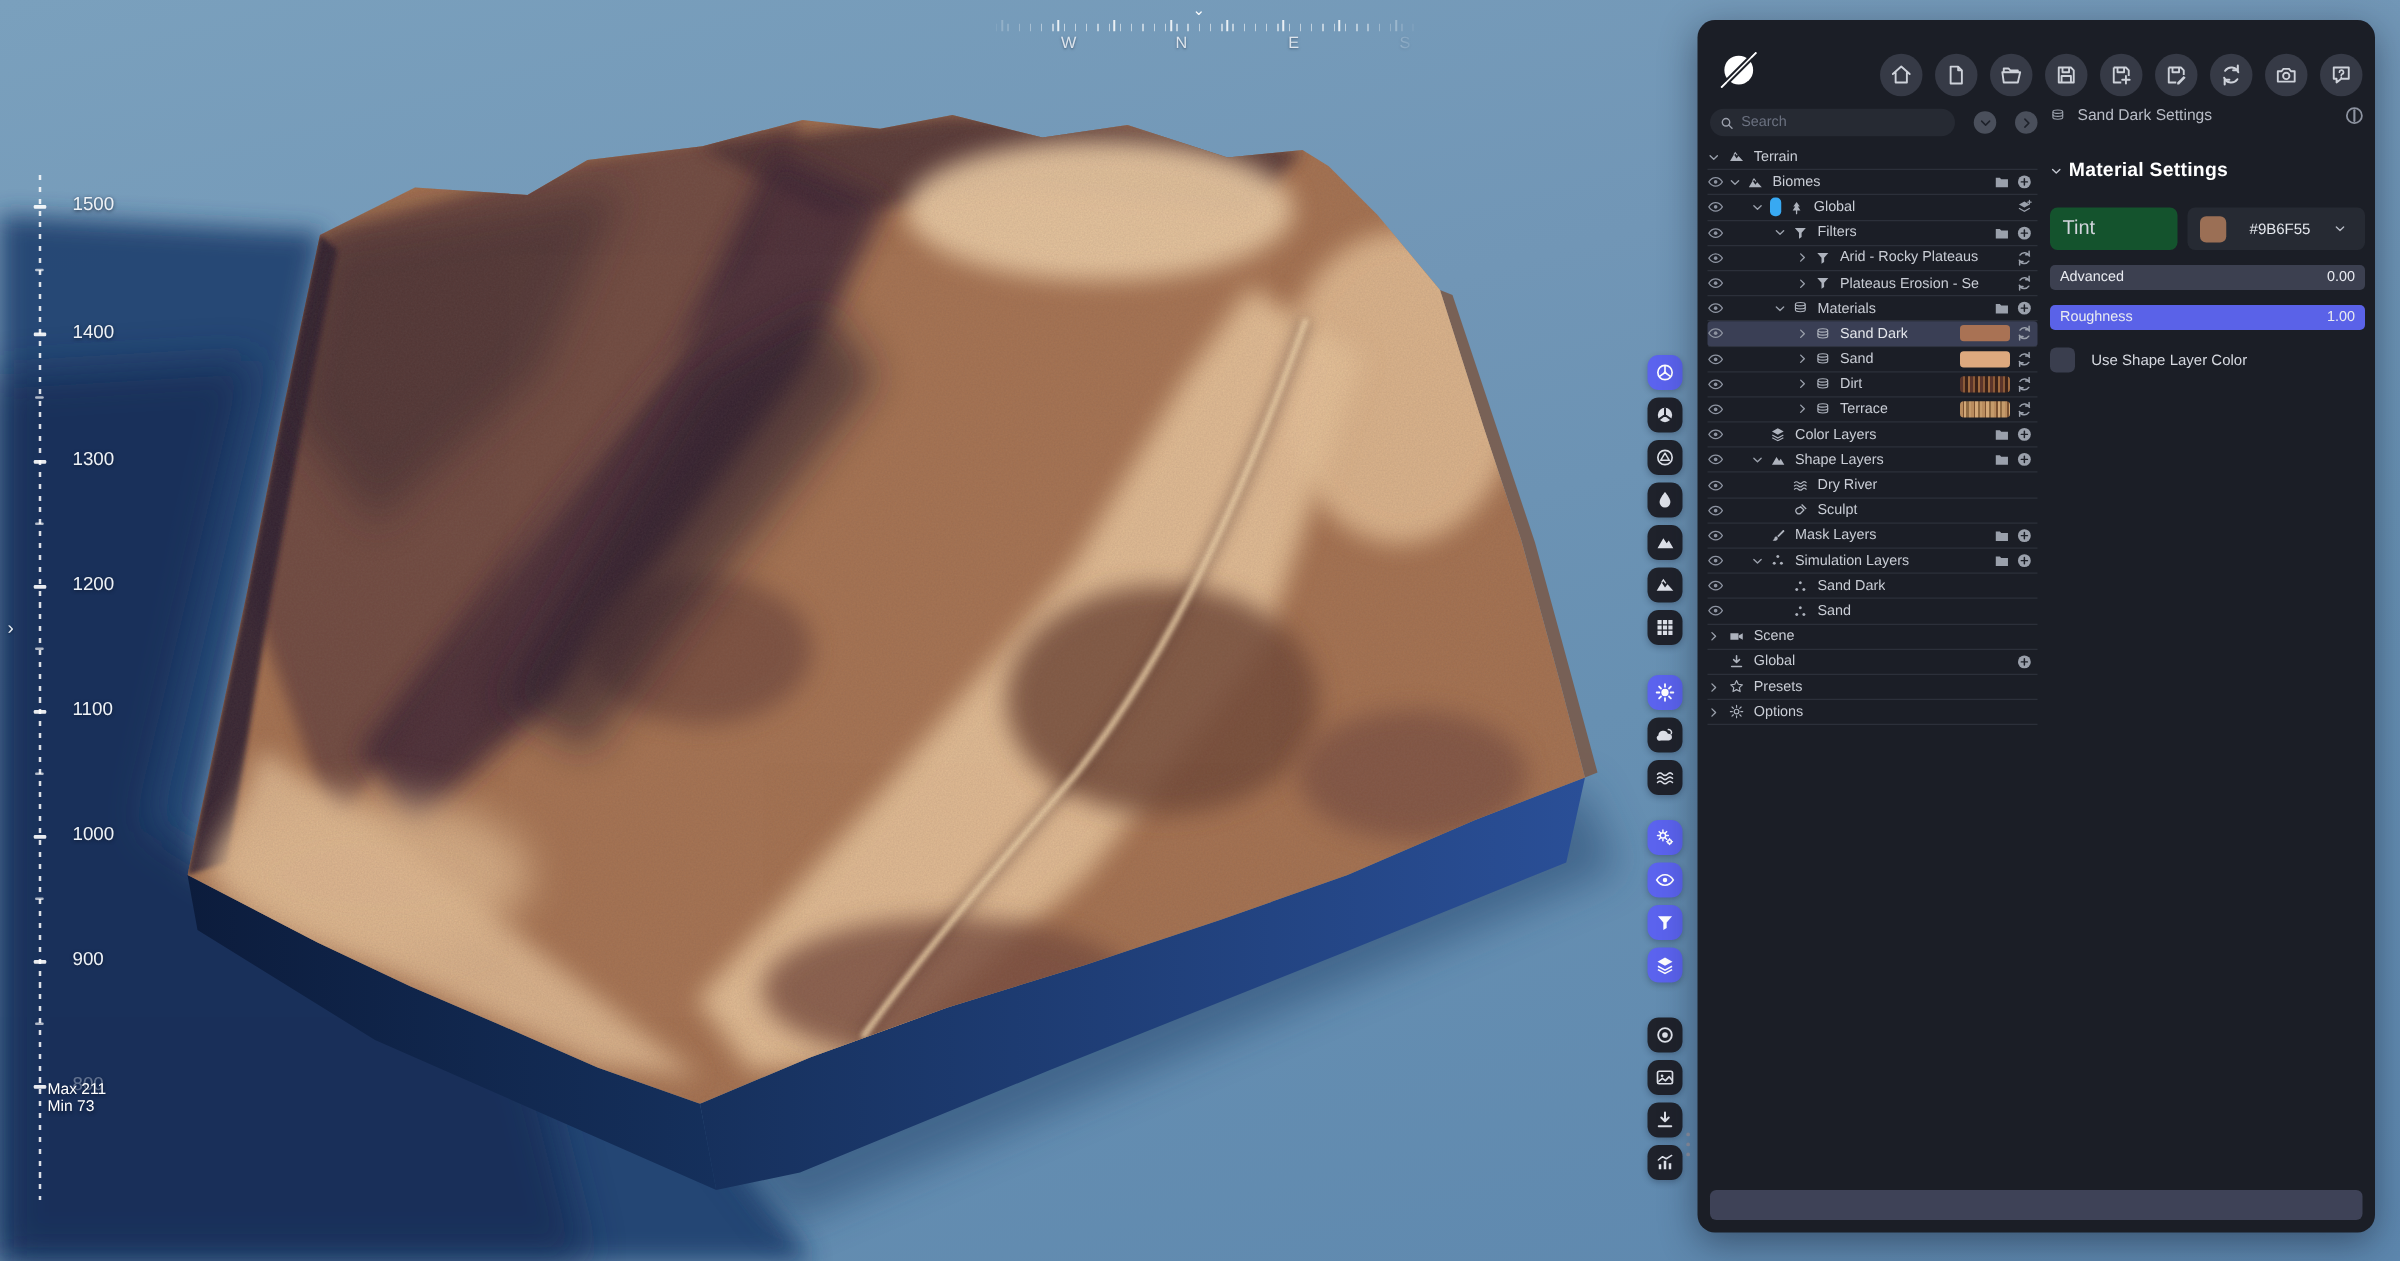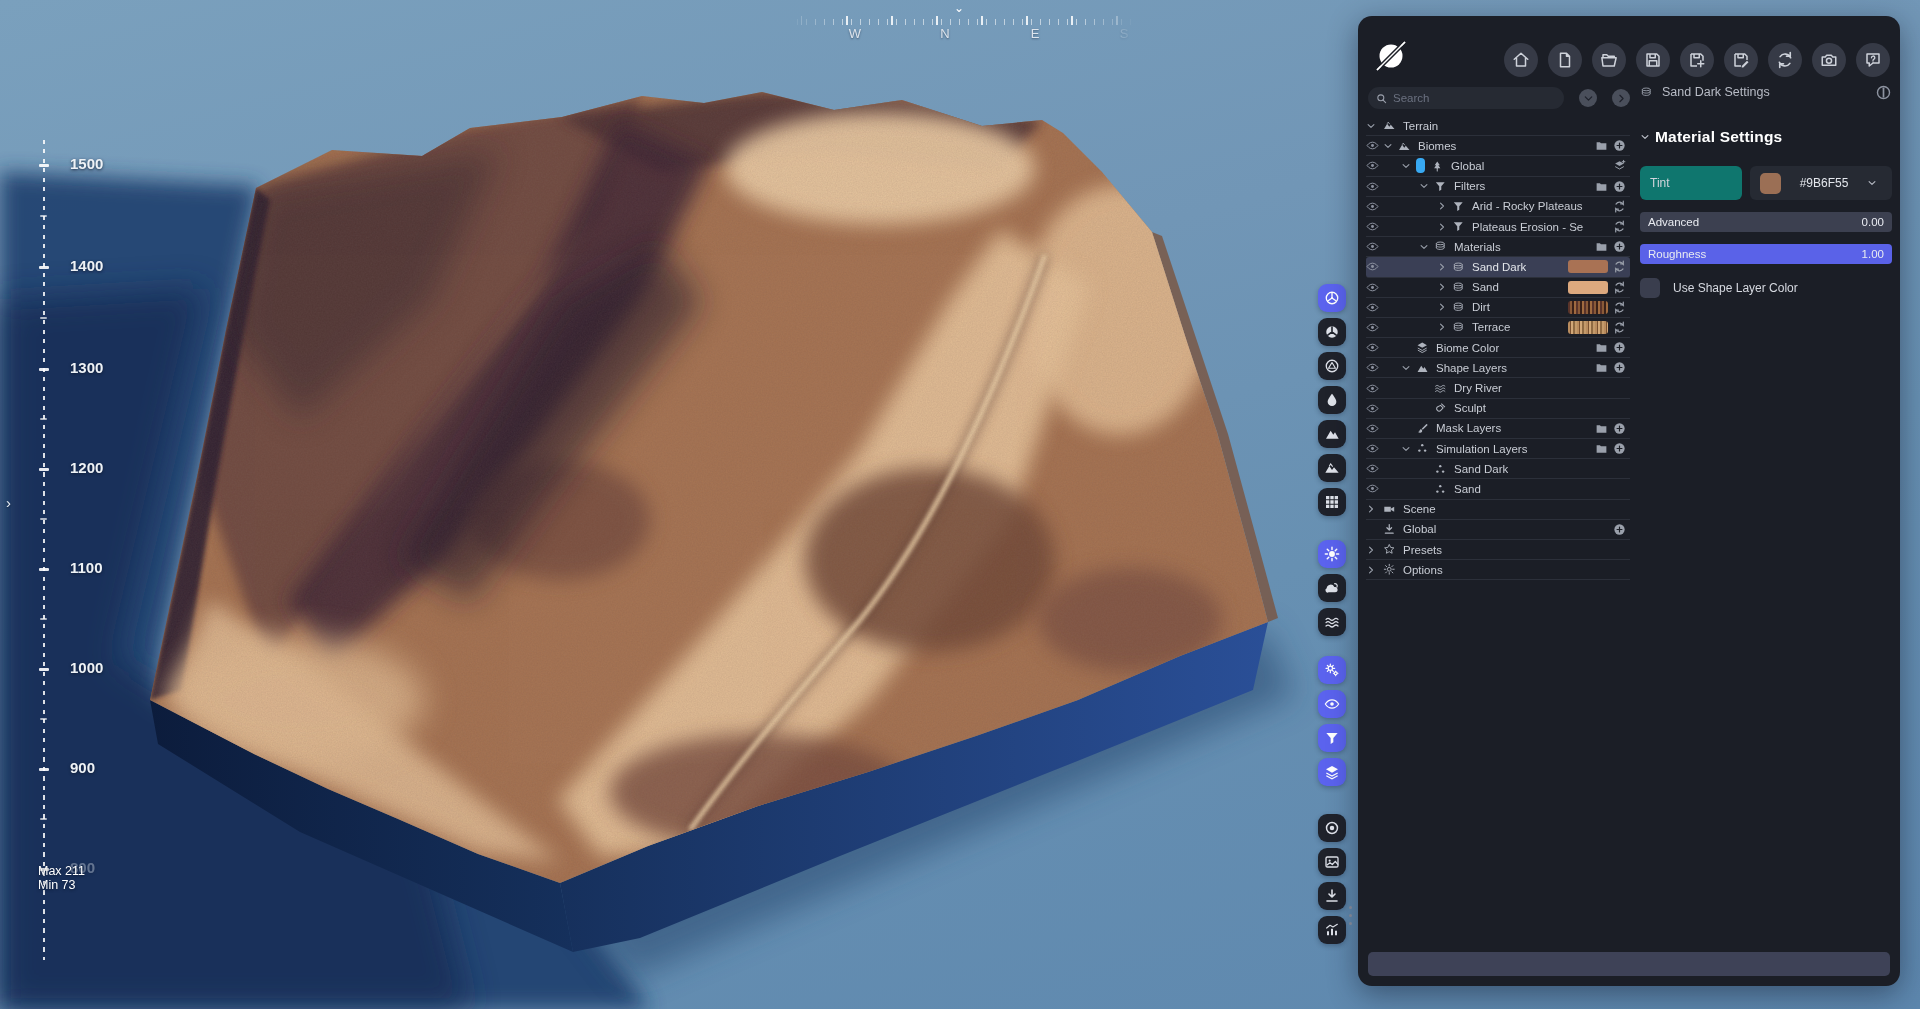--- a/index.html
+++ b/index.html
@@ -19,21 +19,21 @@
     background:
       repeating-linear-gradient(90deg, rgba(255,255,255,.85) 0 1.5px, transparent 1.5px 45px),
       repeating-linear-gradient(90deg, rgba(255,255,255,.55) 0 1px, transparent 1px 9px);
     background-position:0 0; }
   .compass .ticks{ background-size:100% 9px,100% 6px; background-repeat:repeat-x; background-position:13px 0,0 3px;}
   .compass .letter { position:absolute; top:22px; font-size:13px; color:rgba(235,240,245,.9);
     text-shadow:0 1px 2px rgba(20,35,60,.5); transform:translateX(-50%); }
   .compass .marker { position:absolute; top:-3px; left:171px; color:#fff; font-size:12px; transform:translateX(-50%); }
 
   
-  .ruler { position:absolute; left:12px; top:140px; width:120px; height:840px;font-weight:bold; }
+  .ruler { position:absolute; left:0; top:140px; width:120px; height:840px; }
   .ruler .line { position:absolute; left:31px; top:0; width:2px; height:820px;
     background:repeating-linear-gradient(180deg, rgba(255,255,255,.85) 0 4px, transparent 4px 9.5px); }
   .ruler .tick { position:absolute; left:27px; width:10px; height:3px; background:rgba(255,255,255,.9); border-radius:1px;}
   .ruler .tick.mid { left:28px; width:7px; height:2px; background:rgba(255,255,255,.65); }
   .ruler .lab { position:absolute; left:58px; transform:translateY(-9px); font-size:15px; color:#eef2f6;
     text-shadow:0 1px 3px rgba(15,25,45,.8); }
   .ruler .lab.faded { opacity:.35; }
   .minmax { position:absolute; left:38px; top:864px; font-size:12.5px; color:#fff; line-height:14px;
     text-shadow:0 1px 3px rgba(10,20,40,.8); }
   .vp-chev { position:absolute; left:6px; top:494px; color:#e8eef4; font-size:15px;
@@ -88,22 +88,22 @@
   
   .settings { position:absolute; left:282px; top:62px; width:252px; }
   .s-head { display:flex; align-items:center; height:28px; color:#b8bcc6;justify-content:center; }
   .s-head .ticon { color:#9aa0ab; }
   .s-head .title { font-size:12.5px; margin-left:6px; }
   .s-head .pin { margin-left:auto; width:17px; height:17px; color:#8d93a0; }
   .sec-head { display:flex; align-items:center; margin-top:22px; color:#fff; }
   .sec-head .chev { color:#c2c6cf; }
   .sec-head .name { font-size:15.5px; font-weight:bold; letter-spacing:.2px; }
   .tint-row { display:flex; margin-top:20px; gap:8px; }
-  .tint-label-box { flex:0 0 102px; height:34px; background:#0f766e; border-radius:6px;
-    display:flex; align-items:center; padding:0 10px; color:#d2d5dc; font-size:12px; }
+  .tint-label-box { flex:0 0 102px; height:34px; background:#14532d; border-radius:6px;
+    display:flex; align-items:center; padding:0 10px; color:#d2d5dc; font-size:16px; }
   .tint-value-box { flex:1; height:34px; background:#262a33; border-radius:6px;
     display:flex; align-items:center; padding:0 10px; cursor:pointer; }
   .tint-swatch { width:21px; height:21px; border-radius:5px; }
   .tint-hex { flex:1; text-align:center; color:#e4e7ed; font-size:12px; }
   .tint-value-box .chev { color:#b8bcc6; }
   .slider { position:relative; height:20px; border-radius:4px; background:#3c4050; margin-top:12px;
     display:flex; align-items:center; padding:0 8px; cursor:pointer; }
   .slider.full { background:#5a62e8; }
   .slider .sl-label { font-size:11.5px; color:#e9ebf1; }
   .slider .sl-value { margin-left:auto; font-size:11.5px; color:#e9ebf1; }
@@ -868,21 +868,21 @@
             <use href="#i-eye"></use>
           </svg>
         </span>
       <span style="width:18px"></span>
         <span style="width:15px"></span>
       <span class="ticon">
           <svg>
             <use href="#i-layers"></use>
           </svg>
         </span>
-      <span class="tlabel">Biome Color</span>
+      <span class="tlabel">Color Layers</span>
       <span class="rgroup">
           <svg>
             <use href="#i-folder"></use>
           </svg>
           <svg>
             <use href="#i-plus"></use>
           </svg>
         </span>
     </div>
 

